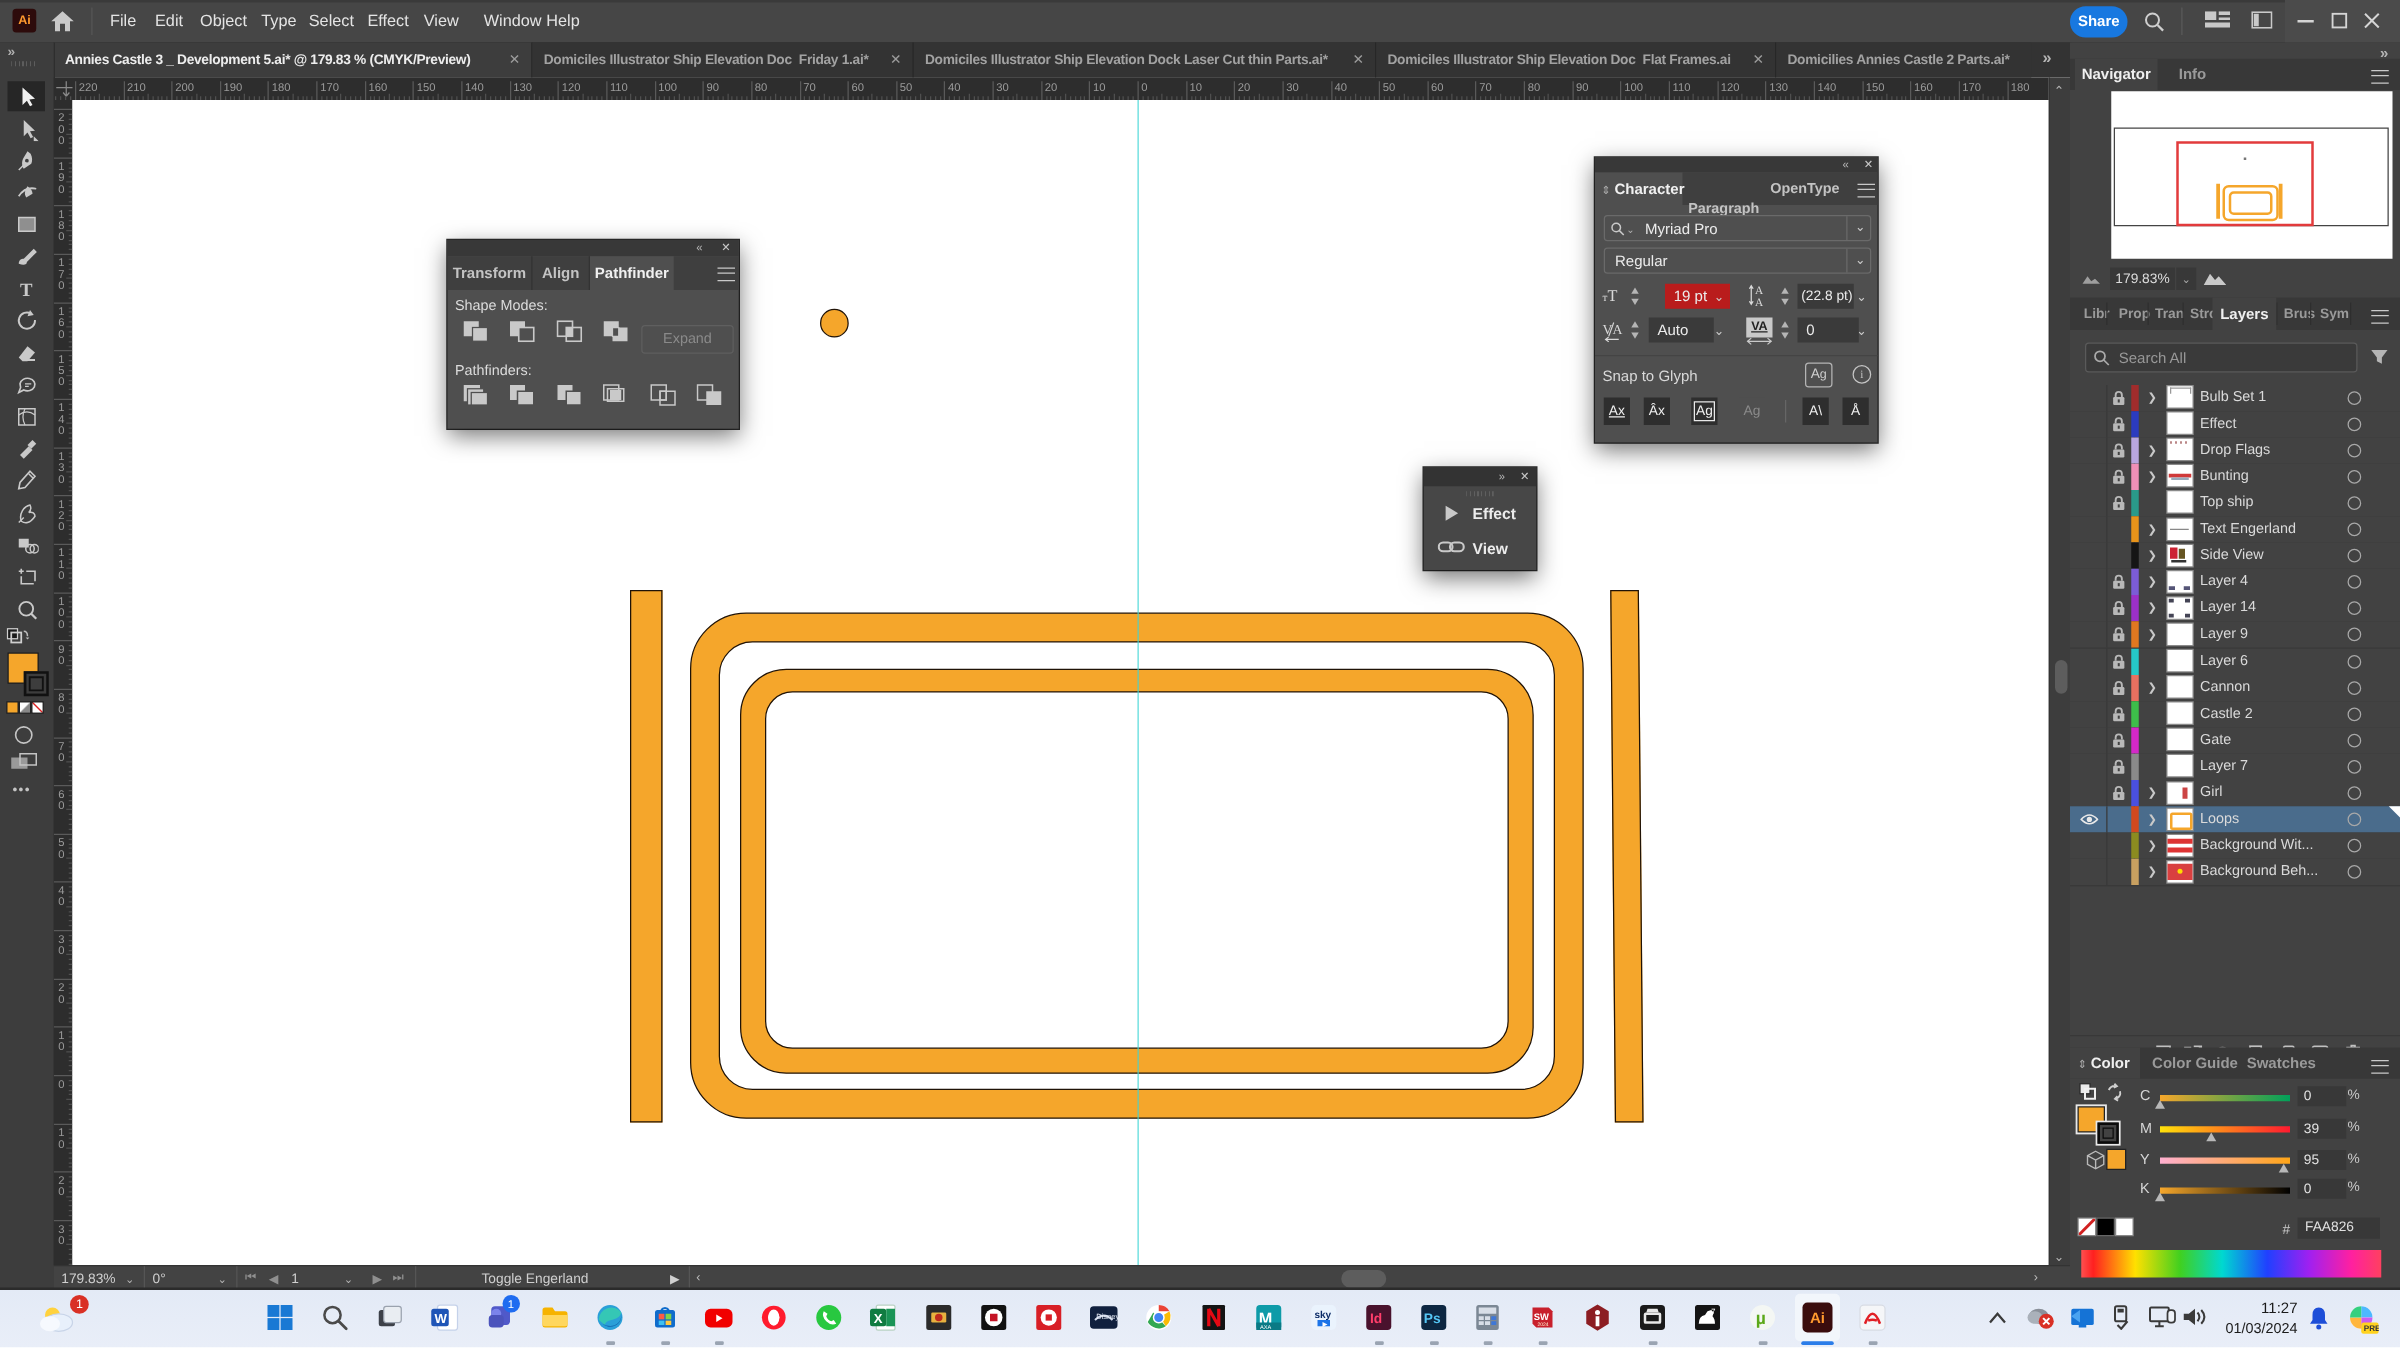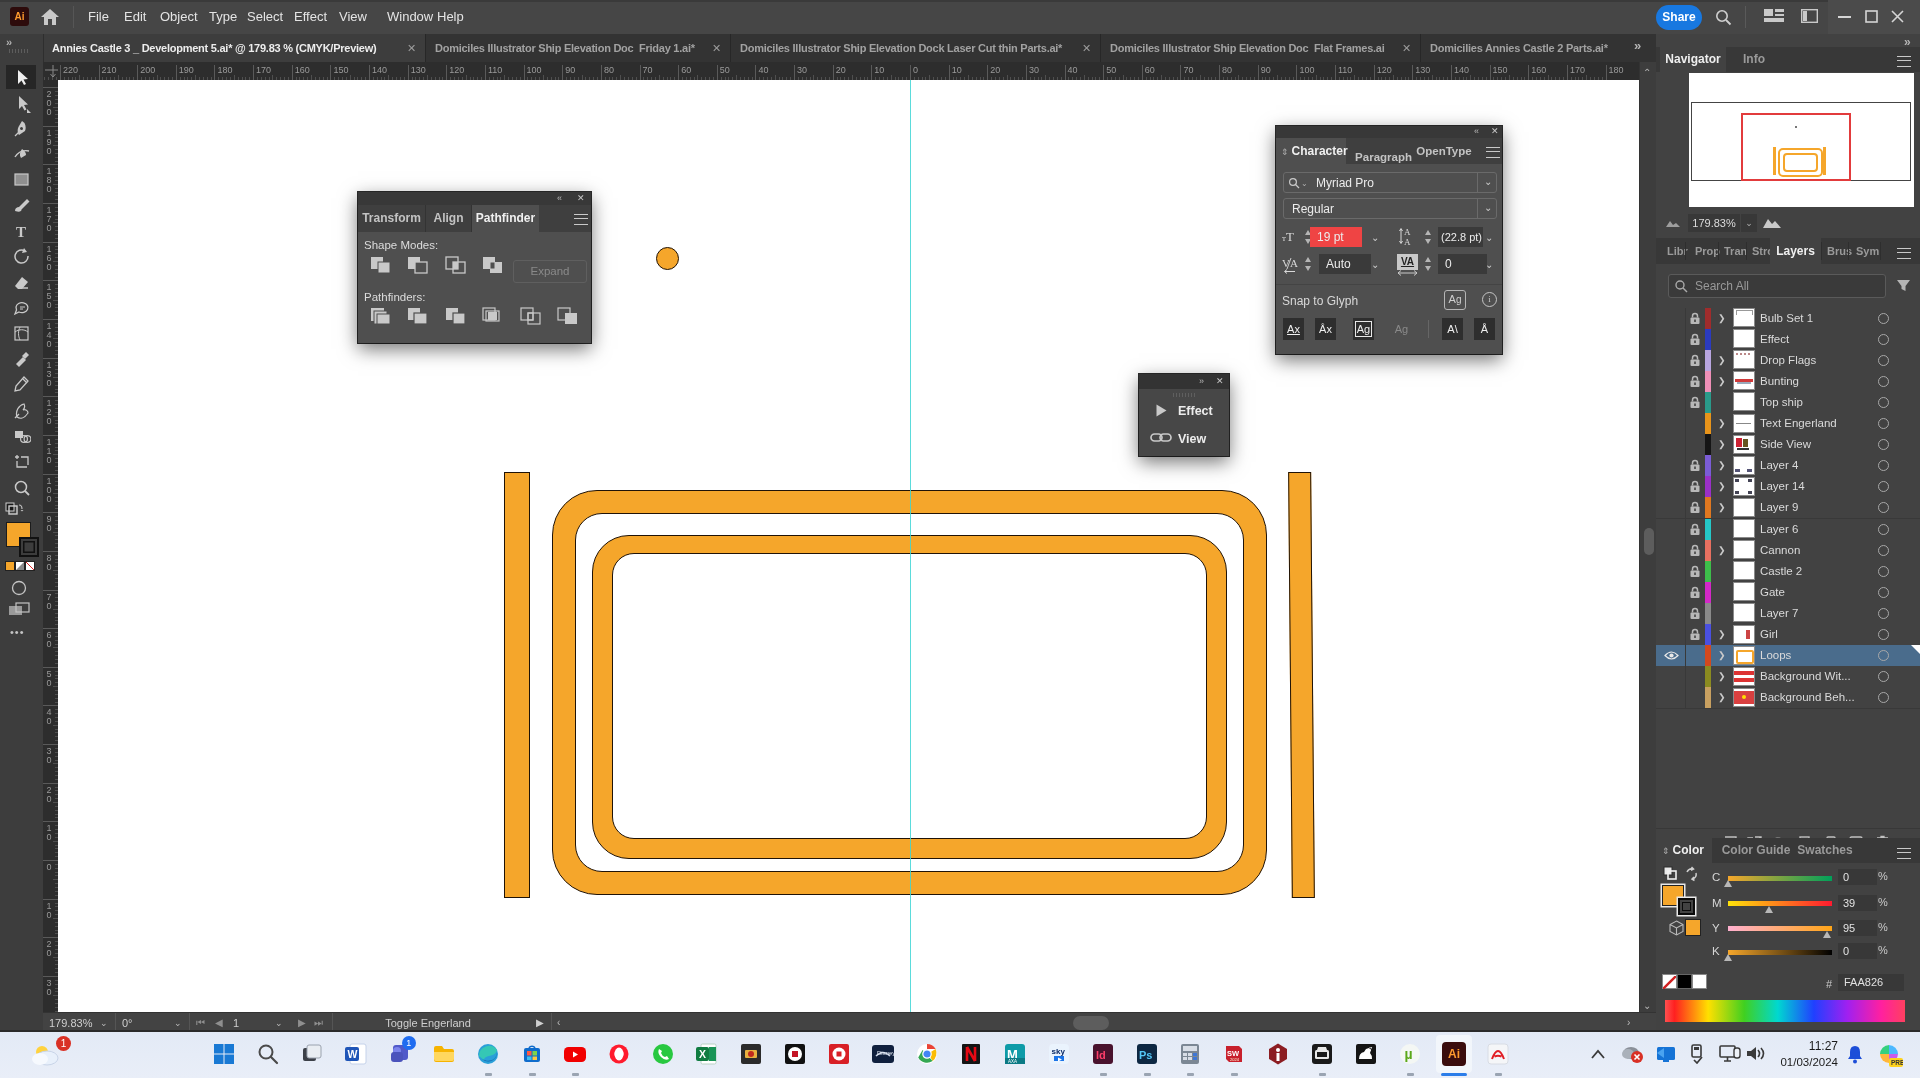--- a/index.html
+++ b/index.html
@@ -1419,21 +1419,21 @@
         </svg></div>
     </div>
 </div>
 
 <div class="abs pnl-shadow" style="left:1276px;top:126px;width:226px;height:228px;background:#4f4f4f">
  <div class="abs" style="left:0;top:0;width:226px;height:12px;background:#383838"></div>
  <div class="abs" style="left:198px;top:0px;color:#b8b8b8;font-size:9px">«</div>
  <div class="abs" style="left:215px;top:0px;color:#c8c8c8;font-size:9px">✕</div>
  <div class="abs" style="left:0;top:12px;width:226px;height:26px;background:#3f3f3f"></div>
  <div class="abs" style="left:0px;top:12px;width:70px;height:26px;background:#4f4f4f;color:#f0f0f0;font-size:12px;font-weight:bold;line-height:26px"><span style="font-weight:normal;color:#b0b0b0;padding:0 3px 0 5px;font-size:9px">⇕</span>Character</div>
- <div class="abs" style="left:70px;top:18px;width:66px;height:26px;color:#c3c3c3;font-size:11.5px;font-weight:bold;text-align:right;line-height:26px">Paragraph</div>
+ <div class="abs" style="left:70px;top:28px;width:66px;height:26px;color:#c3c3c3;font-size:11.5px;font-weight:bold;text-align:center;line-height:26px">Paragraph</div>
  <div class="abs" style="left:137px;top:12px;width:62px;height:26px;color:#c3c3c3;font-size:11.5px;font-weight:bold;text-align:center;line-height:26px">OpenType</div>
  <div class="abs hamb" style="left:210px;top:21px"></div>
 
  <div class="abs" style="left:7px;top:46px;width:212px;height:19px;border:1px solid #6a6a6a;border-radius:3px">
   <svg class="abs" style="left:4px;top:4px" width="12" height="12" viewBox="0 0 12 12">
         <circle cx="5" cy="5" r="3.4" fill="none" stroke="#c9c9c9" stroke-width="1.2"></circle>
         <line x1="7.5" y1="7.5" x2="11" y2="11" stroke="#c9c9c9" stroke-width="1.2"></line>
       </svg>
   <div class="abs" style="left:17px;top:6px;color:#b0b0b0;font-size:8px">⌄</div>
   <div class="abs" style="left:32px;top:3px;color:#ececec;font-size:12px">Myriad Pro</div>
@@ -1441,21 +1441,21 @@
   <div class="abs" style="left:200px;top:3px;color:#cdcdcd;font-size:10px">⌄</div>
  </div>
  <div class="abs" style="left:7px;top:72px;width:212px;height:19px;border:1px solid #6a6a6a;border-radius:3px">
   <div class="abs" style="left:8px;top:3px;color:#ececec;font-size:12px">Regular</div>
   <div class="abs" style="left:193px;top:0;width:1px;height:19px;background:#6a6a6a"></div>
   <div class="abs" style="left:200px;top:3px;color:#cdcdcd;font-size:10px">⌄</div>
  </div>
 
  <div class="abs" style="left:6px;top:103px;color:#d9d9d9;font-size:13px;font-family:'Liberation Serif',serif"><span style="font-size:9px">т</span>T</div>
  <div class="abs spin" style="left:26px;top:101px"></div>
- <div class="abs" style="left:34px;top:101px;width:45px;height:20px;background:#ef4444;color:#ececec;font-size:12px;line-height:20px;padding-left:7px">19 pt</div>
+ <div class="abs" style="left:56px;top:101px;width:45px;height:20px;background:#b91c1c;color:#ececec;font-size:12px;line-height:20px;padding-left:7px">19 pt</div>
  <div class="abs" style="left:95px;top:106px;color:#cdcdcd;font-size:10px">⌄</div>
  <svg class="abs" style="left:122px;top:100px" width="17" height="20" viewBox="0 0 17 20">
       <text x="6" y="9" font-size="9" fill="#d9d9d9" font-family="Liberation Serif">A</text>
       <text x="6" y="19" font-size="9" fill="#d9d9d9" font-family="Liberation Serif">A</text>
       <path d="M3 3 V17 M1.5 5 L3 2.5 L4.5 5 M1.5 15 L3 17.5 L4.5 15" fill="none" stroke="#d9d9d9" stroke-width="1"></path>
     </svg>
  <div class="abs spin" style="left:146px;top:101px"></div>
  <div class="abs" style="left:162px;top:101px;width:42px;height:20px;background:#3a3a3a;color:#ececec;font-size:11px;line-height:20px;padding-left:3px">(22.8 pt)</div>
  <div class="abs" style="left:209px;top:106px;color:#cdcdcd;font-size:10px">⌄</div>
 

